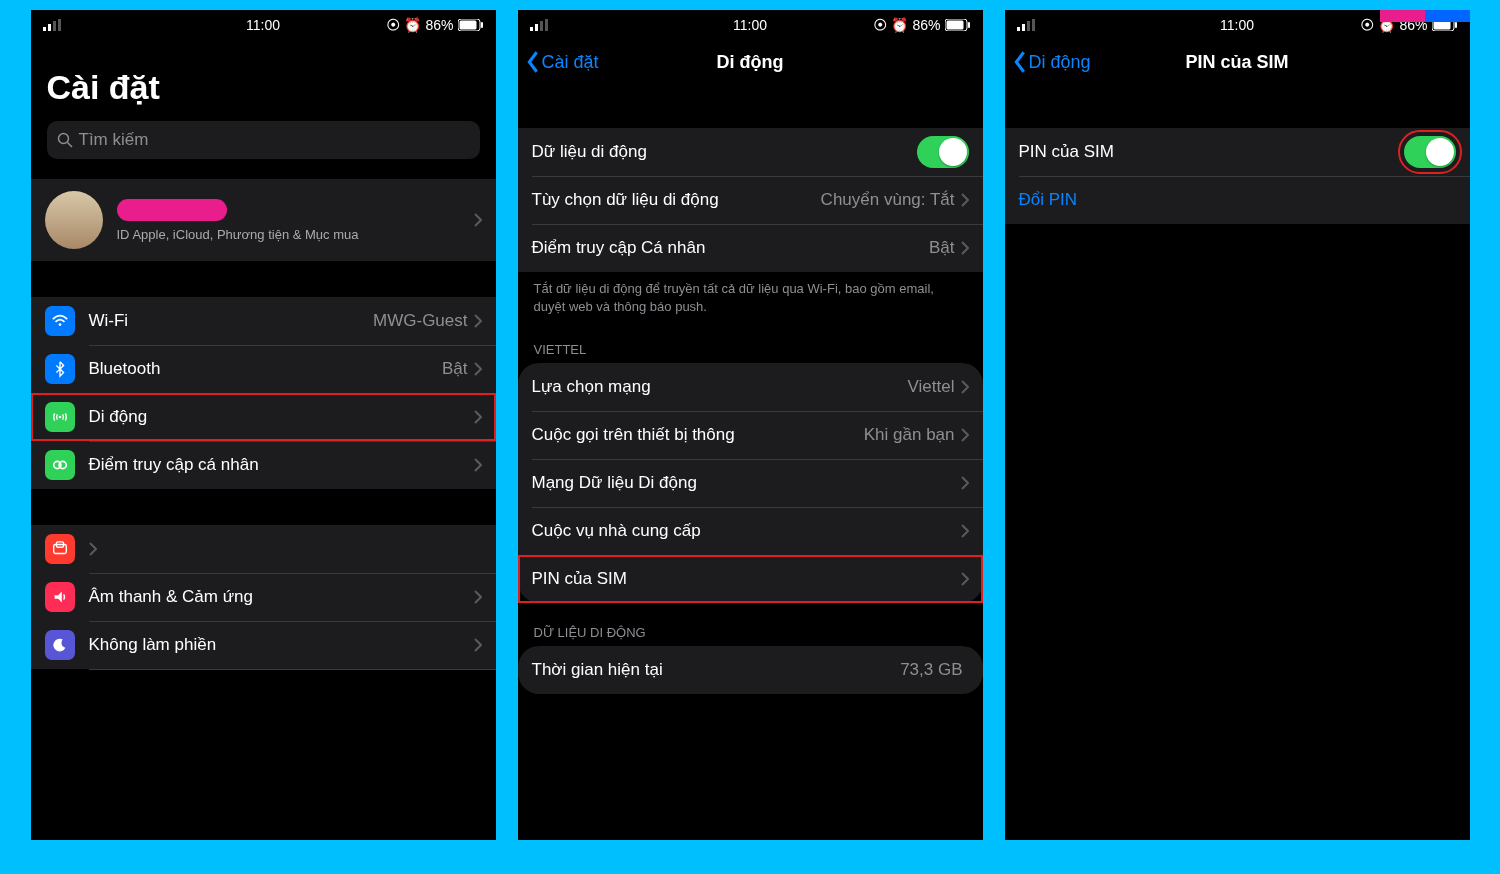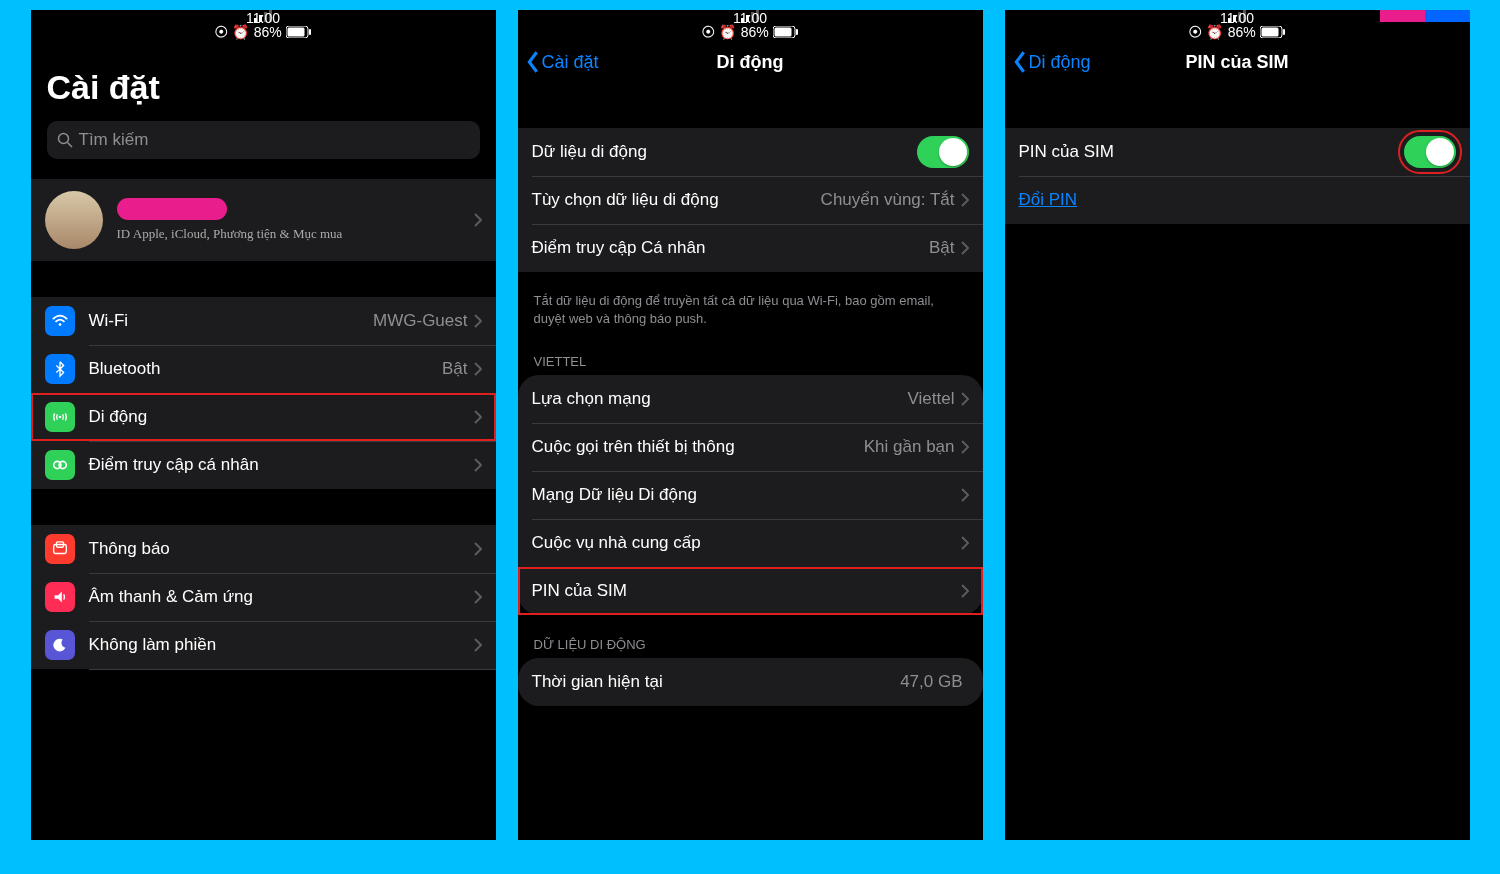--- a/index.html
+++ b/index.html
@@ -23,21 +23,20 @@
   color: #fff;
 }
 .statusbar {
   height: 30px;
   display: flex;
   align-items: center;
   justify-content: space-between;
   padding: 0 12px;
   font-size: 14px;
   font-weight: 500;
-  flex-direction: column;
 }
 .status-left, .status-right { display: flex; align-items: center; gap: 4px; }
 .status-center { position: absolute; left: 50%; transform: translateX(-50%); }
 .navbar {
   height: 44px;
   display: flex;
   align-items: center;
   position: relative;
   padding: 0 8px;
 }
@@ -74,21 +73,21 @@
   margin: 20px 0 0;
   padding: 12px 14px;
   border-radius: 0;
   gap: 14px;
 }
 .avatar {
   width: 58px; height: 58px; border-radius: 50%;
   background: linear-gradient(#d8c8a8, #a88868);
   flex: 0 0 58px;
 }
-.profile-text { flex: 1; font-family: Liberation Serif, serif; }
+.profile-text { flex: 1; }
 .profile-name {
   width: 110px; height: 22px; border-radius: 12px;
   background: #e91e8c; margin-bottom: 6px;
 }
 .profile-sub { font-size: 13px; color: #aaa; }
 .group {
   background: #1c1c1e;
   margin: 36px 0 0;
 }
 .group.tight { margin-top: 0; border-radius: 21px; }
@@ -120,31 +119,31 @@
 }
 .toggle.on { background: #30d158; }
 .toggle .knob {
   width: 28px; height: 28px; border-radius: 50%; background: #fff;
   position: absolute; top: 2px; left: 2px;
   box-shadow: 0 1px 2px rgba(0,0,0,0.3);
 }
 .toggle.on .knob { left: 22px; }
 .section-footer {
   font-size: 13px; color: #8e8e93;
-  padding: 8px 16px 4px; line-height: 1.4; margin-top: 12px;
+  padding: 8px 16px 4px; line-height: 1.4;
 }
 .section-header {
   font-size: 13px; color: #8e8e93;
   padding: 22px 16px 6px; text-transform: uppercase;
 }
 .highlight-red {
   outline: 2.5px solid #e02020;
   outline-offset: -2px;
 }
-.link-row { color: #0a84ff; text-decoration: underline; }
+.link-row { color: #0a84ff; }
 .bg-stripe {
   position: absolute; top: 0; right: 0;
   width: 90px; height: 12px;
   background: linear-gradient(to right, #e91e8c 50%, #0066ff 50%);
 }
 svg.chevron-right { width: 8px; height: 14px; }
 svg.chevron-right path { stroke: #5a5a5f; stroke-width: 2; fill: none; }
 svg.chevron-left path { stroke: #0a84ff; stroke-width: 2.5; fill: none; }
 </style>
 </head>
@@ -247,21 +246,20 @@
   </div>
 
   <div class="group">
     <div class="row row-border">
       <div class="icon-box" style="background:#ff3b30">
         <svg width="18" height="18" viewBox="0 0 20 20">
             <rect x="3" y="5" width="14" height="10" rx="2" fill="none" stroke="#fff" stroke-width="1.5"></rect>
             <rect x="6" y="2" width="8" height="6" rx="1.5" fill="none" stroke="#fff" stroke-width="1.5"></rect>
           </svg>
       </div>
-      <span class="row-label">Thông báo</span>
       <svg class="chevron-right" viewBox="0 0 8 14">
           <path d="M1 1 L7 7 L1 13"></path>
         </svg>
     </div>
     <div class="row row-border">
       <div class="icon-box" style="background:#ff2d55">
         <svg width="18" height="18" viewBox="0 0 20 20">
             <path d="M4 8 L8 8 L12 4 L12 16 L8 12 L4 12 Z" fill="#fff"></path>
             <path d="M14 7 Q16 10 14 13" fill="none" stroke="#fff" stroke-width="1.5"></path>
           </svg>
@@ -373,21 +371,21 @@
       <svg class="chevron-right" viewBox="0 0 8 14">
           <path d="M1 1 L7 7 L1 13"></path>
         </svg>
     </div>
   </div>
 
   <div class="section-header">DỮ LIỆU DI ĐỘNG</div>
   <div class="group tight">
     <div class="row noicon">
       <span class="row-label">Thời gian hiện tại</span>
-      <span class="row-value">47,0 GB</span>
+      <span class="row-value">73,3 GB</span>
     </div>
   </div>
 </div>
 
 <div class="phone">
   <div class="bg-stripe"></div>
   <div class="statusbar">
     <div class="status-left">
       <svg width="18" height="12" viewBox="0 0 18 12">
           <rect x="0" y="8" width="3" height="4" fill="#fff"></rect>

